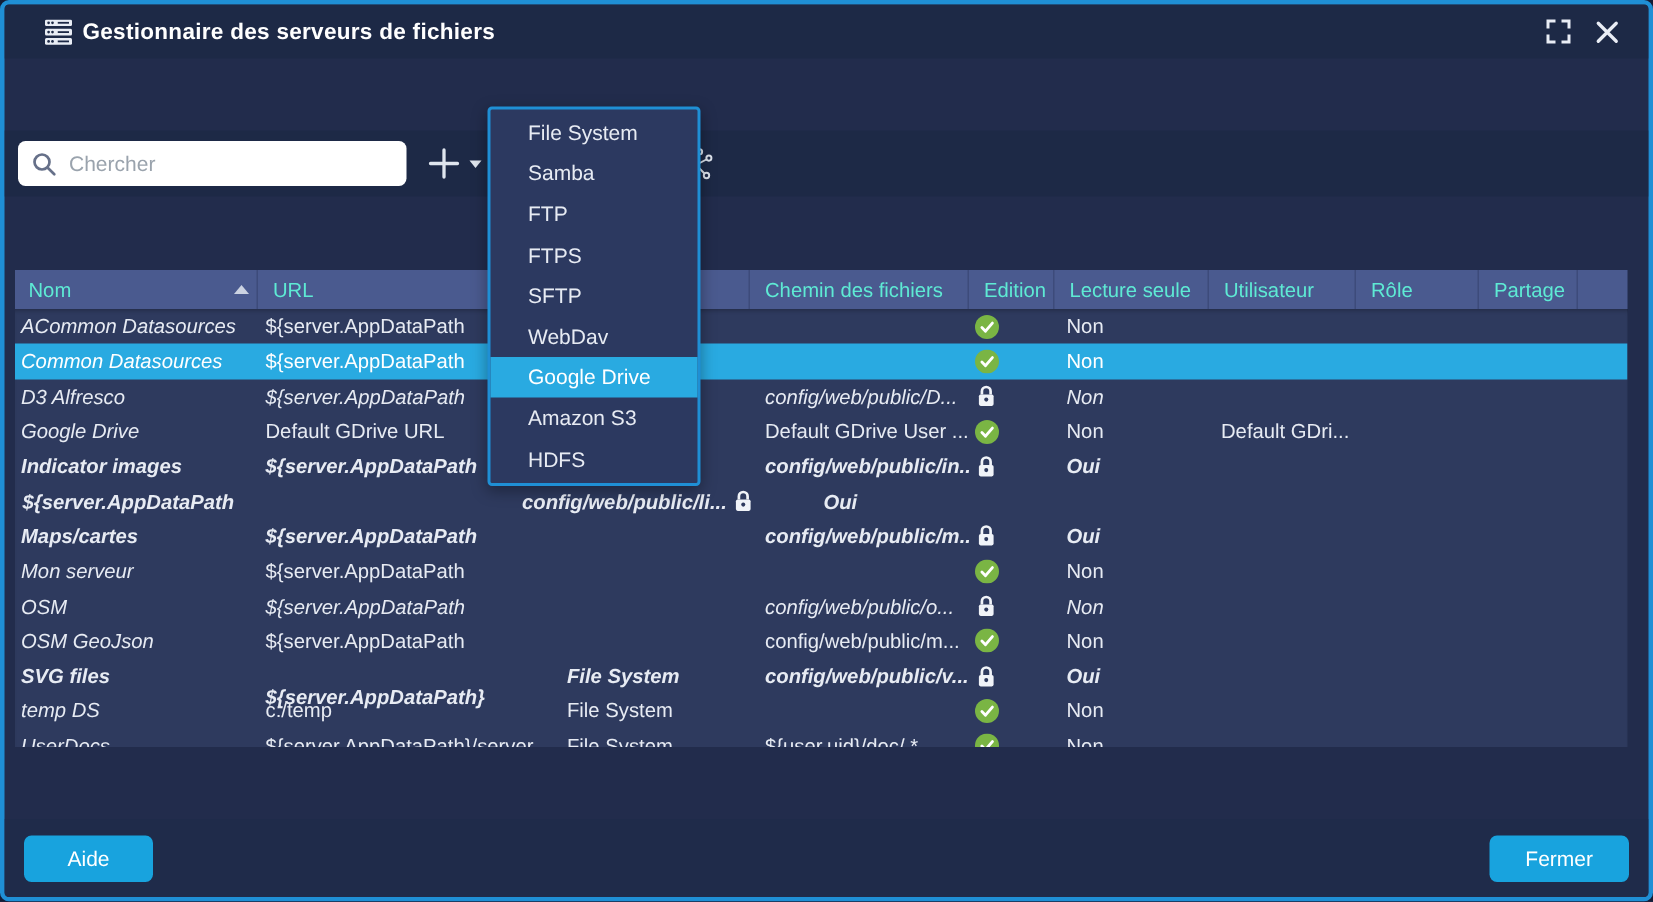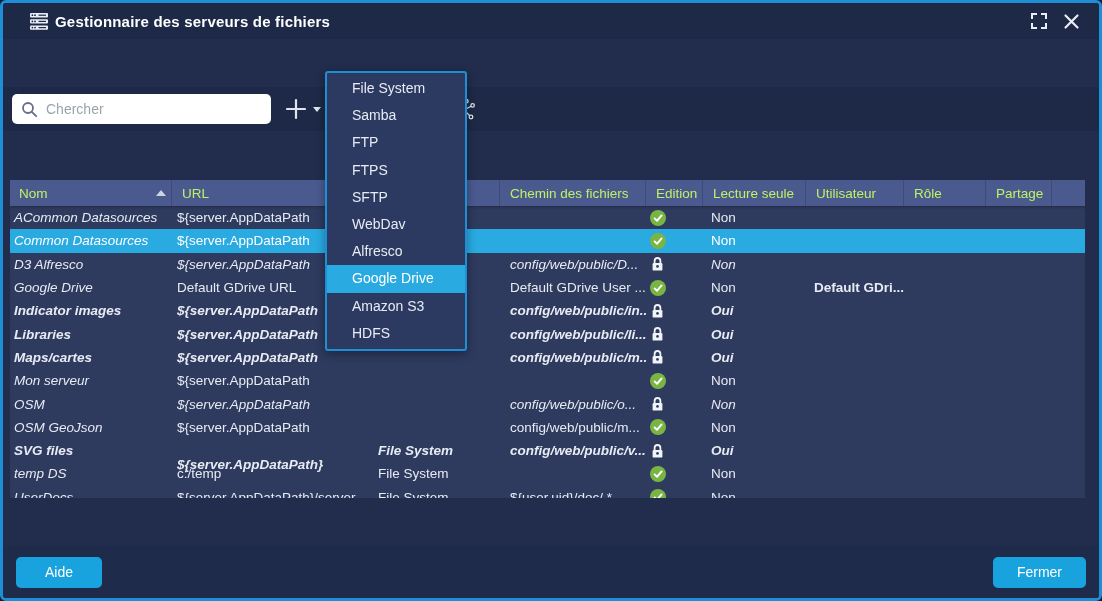--- a/index.html
+++ b/index.html
@@ -29,38 +29,38 @@
   .tools{display:flex;align-items:center;margin-left:13px;}
   .tool-btn{display:flex;align-items:center;justify-content:center;height:30px;cursor:pointer;color:#dfe5ee;}
   .tool-btn svg{display:block;}
   .tb-addmenu{padding:0 6px 0 0;}
   .tb-gap{width:14px;}
   .tool-btn + .tool-btn{margin-left:15px;}
 
   
   .content{flex:1 1 auto;min-height:0;padding:1px 14px 0 7px;position:relative;}
   .table{height:100%;display:flex;flex-direction:column;}
-  .thead{flex:0 0 26px;background:var(--header);display:flex;color:#bef264;font-size:13.5px;}
+  .thead{flex:0 0 26px;background:var(--header);display:flex;color:#5eead4;font-size:13.5px;}
   .th{height:26px;display:flex;align-items:center;padding-left:10px;border-right:1px solid #3d4b7b;overflow:hidden;white-space:nowrap;}
   .th:first-child{padding-left:9px;}
   .th.stub{flex:1;border-right:none;}
   .sort-arrow{margin-left:auto;margin-right:5px;width:0;height:0;
     border-left:5px solid transparent;border-right:5px solid transparent;border-bottom:6px solid #ccd3e2;}
   .tbody{flex:1;background:var(--row);overflow:hidden;box-shadow:inset 0 3px 3px -2px rgba(0,0,0,.25);}
   .tr{height:23.3px;display:flex;align-items:center;color:var(--text);font-size:13.5px;cursor:default;}
   .tr.selected{background:var(--accent);color:#fff;}
   .tr.italic .td{font-style:italic;}
   .tr.bold-italic .td{font-style:italic;font-weight:bold;}
   .td{height:100%;display:flex;align-items:center;overflow:hidden;white-space:nowrap;padding-left:6px;}
   .td.nom{padding-left:4px;font-style:italic;}
   .td.url{padding-left:5px;}
   .td.path{padding-left:10px;}
   .td.edition{padding-left:4px;}
   .td.readonly{padding-left:8px;}
-  .td.user{padding-left:8px;font-weight:bold;}
+  .td.user{padding-left:8px;}
   .td svg{flex:0 0 auto;}
 
   
   .dropdown{position:absolute;left:322px;top:68px;width:142px;background:var(--menu);
     border:2px solid var(--border);border-radius:3px;padding:2px 0;z-index:20;box-shadow:0 3px 10px rgba(0,0,0,.35);}
   .dd-item{height:27.2px;line-height:27.2px;padding-left:25px;color:var(--text);font-size:14px;cursor:pointer;
     overflow:hidden;white-space:nowrap;}
   .dd-item.active{background:var(--accent);color:#fff;}
 
   
@@ -272,21 +272,20 @@
     <rect x="2.6" y="7" width="9.8" height="7.6" rx="1.2" fill="#f0f3f8"></rect>
     <circle cx="7.5" cy="10.4" r="1.35" fill="#2e3a5e"></circle>
   </svg>
 </div>
             <div class="td readonly" style="width: 103px;">Oui</div>
             <div class="td user" style="width: 98px;"></div>
             <div class="td role" style="width: 82px;"></div>
             <div class="td share" style="width: 66px;"></div>
           </div>
           <div class="tr bold-italic">
-            <div class="td nom" style="width: 162px;">Libraries</div>
             <div class="td url" style="width: 200px;">${server.AppDataPath</div>
             <div class="td type" style="width: 128px;"></div>
             <div class="td path" style="width: 146px;">config/web/public/li...</div>
             <div class="td edition" style="width: 57px;">
   <svg width="15" height="16" viewBox="0 0 15 16">
     <path d="M4.6 7 V4.9 a2.9 2.9 0 0 1 5.8 0 V7" stroke="#f0f3f8" stroke-width="1.8" fill="none"></path>
     <rect x="2.6" y="7" width="9.8" height="7.6" rx="1.2" fill="#f0f3f8"></rect>
     <circle cx="7.5" cy="10.4" r="1.35" fill="#2e3a5e"></circle>
   </svg>
 </div>
@@ -419,18 +418,17 @@
     <button class="btn close">Fermer</button>
   </div>
 
   <div class="dropdown">
       <div class="dd-item">File System</div>
       <div class="dd-item">Samba</div>
       <div class="dd-item">FTP</div>
       <div class="dd-item">FTPS</div>
       <div class="dd-item">SFTP</div>
       <div class="dd-item">WebDav</div>
-      <div class="dd-item">Alfresco</div>
       <div class="dd-item active">Google Drive</div>
       <div class="dd-item">Amazon S3</div>
       <div class="dd-item">HDFS</div>
     </div>
 </div>
 
 </body></html>

